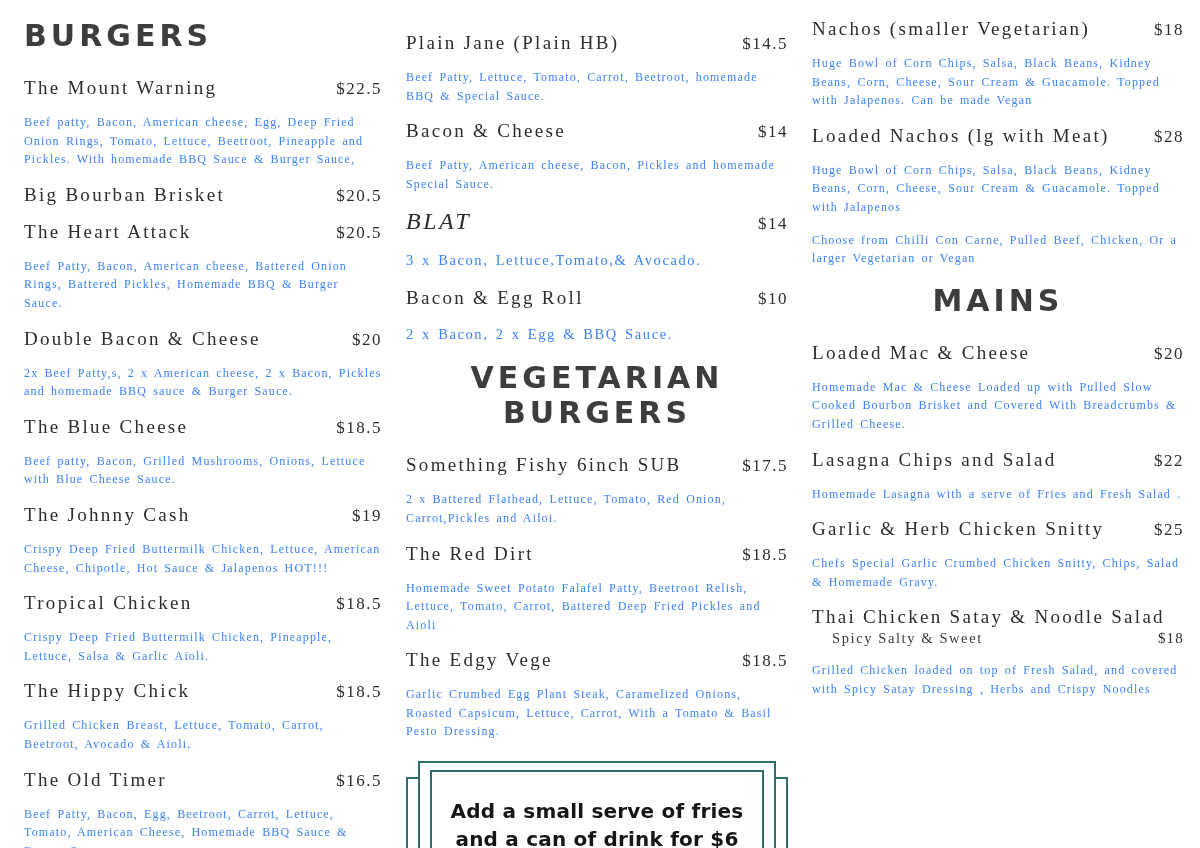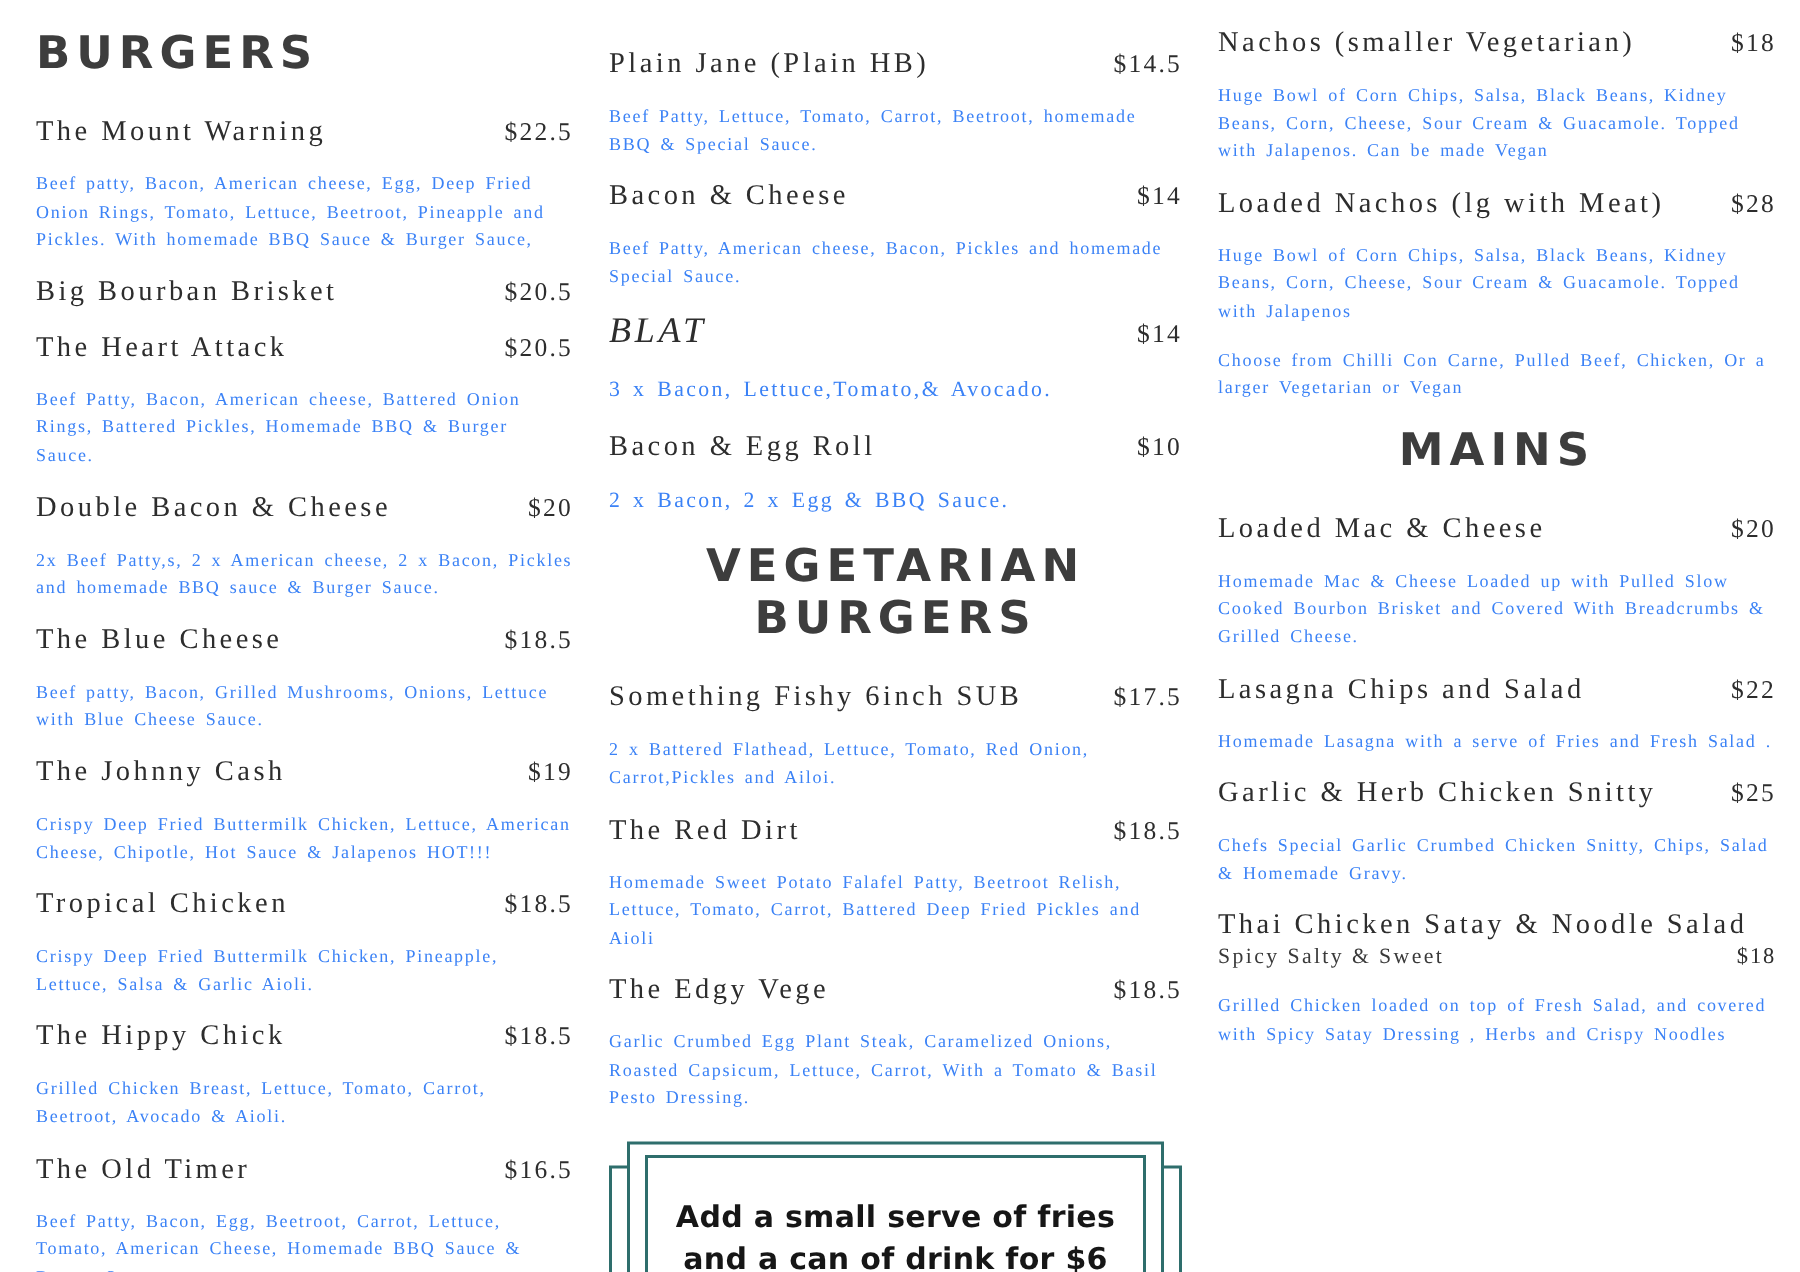--- a/index.html
+++ b/index.html
@@ -31,21 +31,21 @@
   .price{
     font-size:17px;letter-spacing:1.5px;color:#2d2d2d;
     white-space:nowrap;padding-left:8px;
   }
   .desc{
     font-size:12px;letter-spacing:1.15px;word-spacing:2px;
     line-height:1.55;margin-top:14px;color:#3b82f6;
   }
   .desc-lg{font-size:14.5px;letter-spacing:1.6px;}
 
-  .subrow{display:flex;justify-content:space-between;align-items:baseline;margin-top:2px;}
+  .subrow{display:flex;justify-content:space-between;align-items:baseline;margin-top:2px;margin-left:20px;}
   .subline{font-size:14.5px;letter-spacing:1.6px;color:#3a3a3a;}
   .subprice{font-size:15px;letter-spacing:1.2px;color:#2d2d2d;}
 
   
   .callout{position:relative;height:128px;margin:20px 0 41px 0;}
   .frame-tabs{
     position:absolute;top:16px;bottom:16px;left:0;right:0;
     border:2px solid #2e6e6c;
   }
   .frame-outer{

